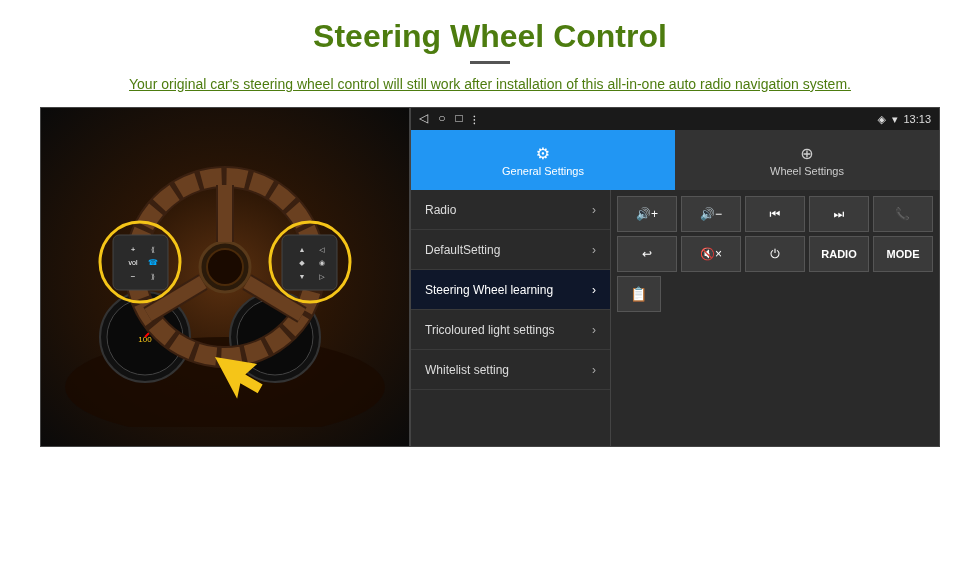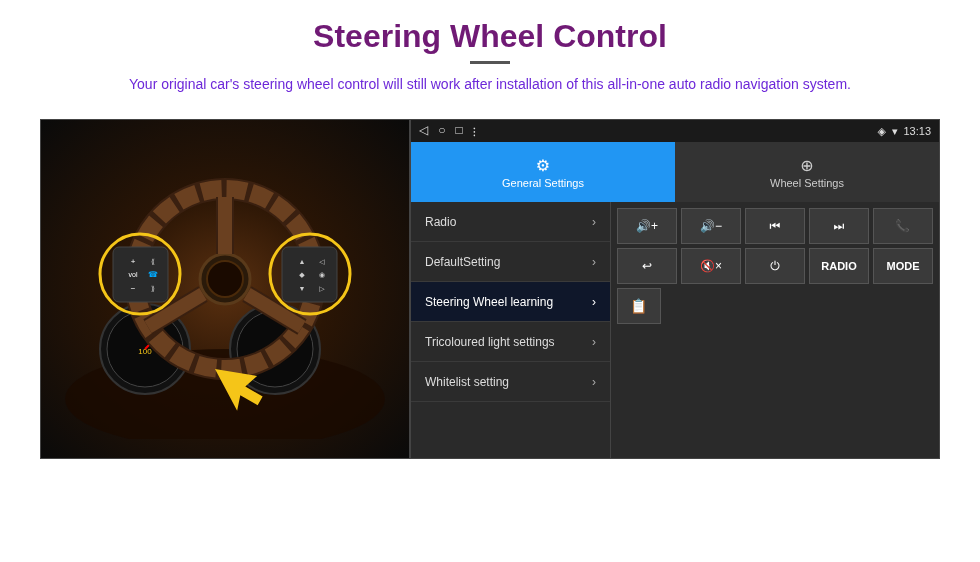--- a/index.html
+++ b/index.html
@@ -16,39 +16,40 @@
       height: 562px;
       display: flex;
       flex-direction: column;
       align-items: center;
       padding: 18px 40px 10px;
     }
 
     .page-title {
       font-size: 32px;
       font-weight: 900;
-      color: #701a75;
+      color: #4d7c0f;
       text-align: center;
       margin-bottom: 6px;
     }
 
     .title-divider {
       width: 40px;
       height: 3px;
       background: #555;
       margin: 0 auto 10px;
     }
 
     .subtitle {
       font-size: 14px;
-      color: #6d28d9;
+      color: #4d7c0f;
       text-align: center;
       line-height: 1.5;
       max-width: 820px;
-      margin-bottom: 24px;
+      margin-bottom: 12px;
+      text-decoration: underline;
     }
 
     .main-content {
       display: flex;
       width: 100%;
       gap: 0;
       height: 340px;
     }
 
     

